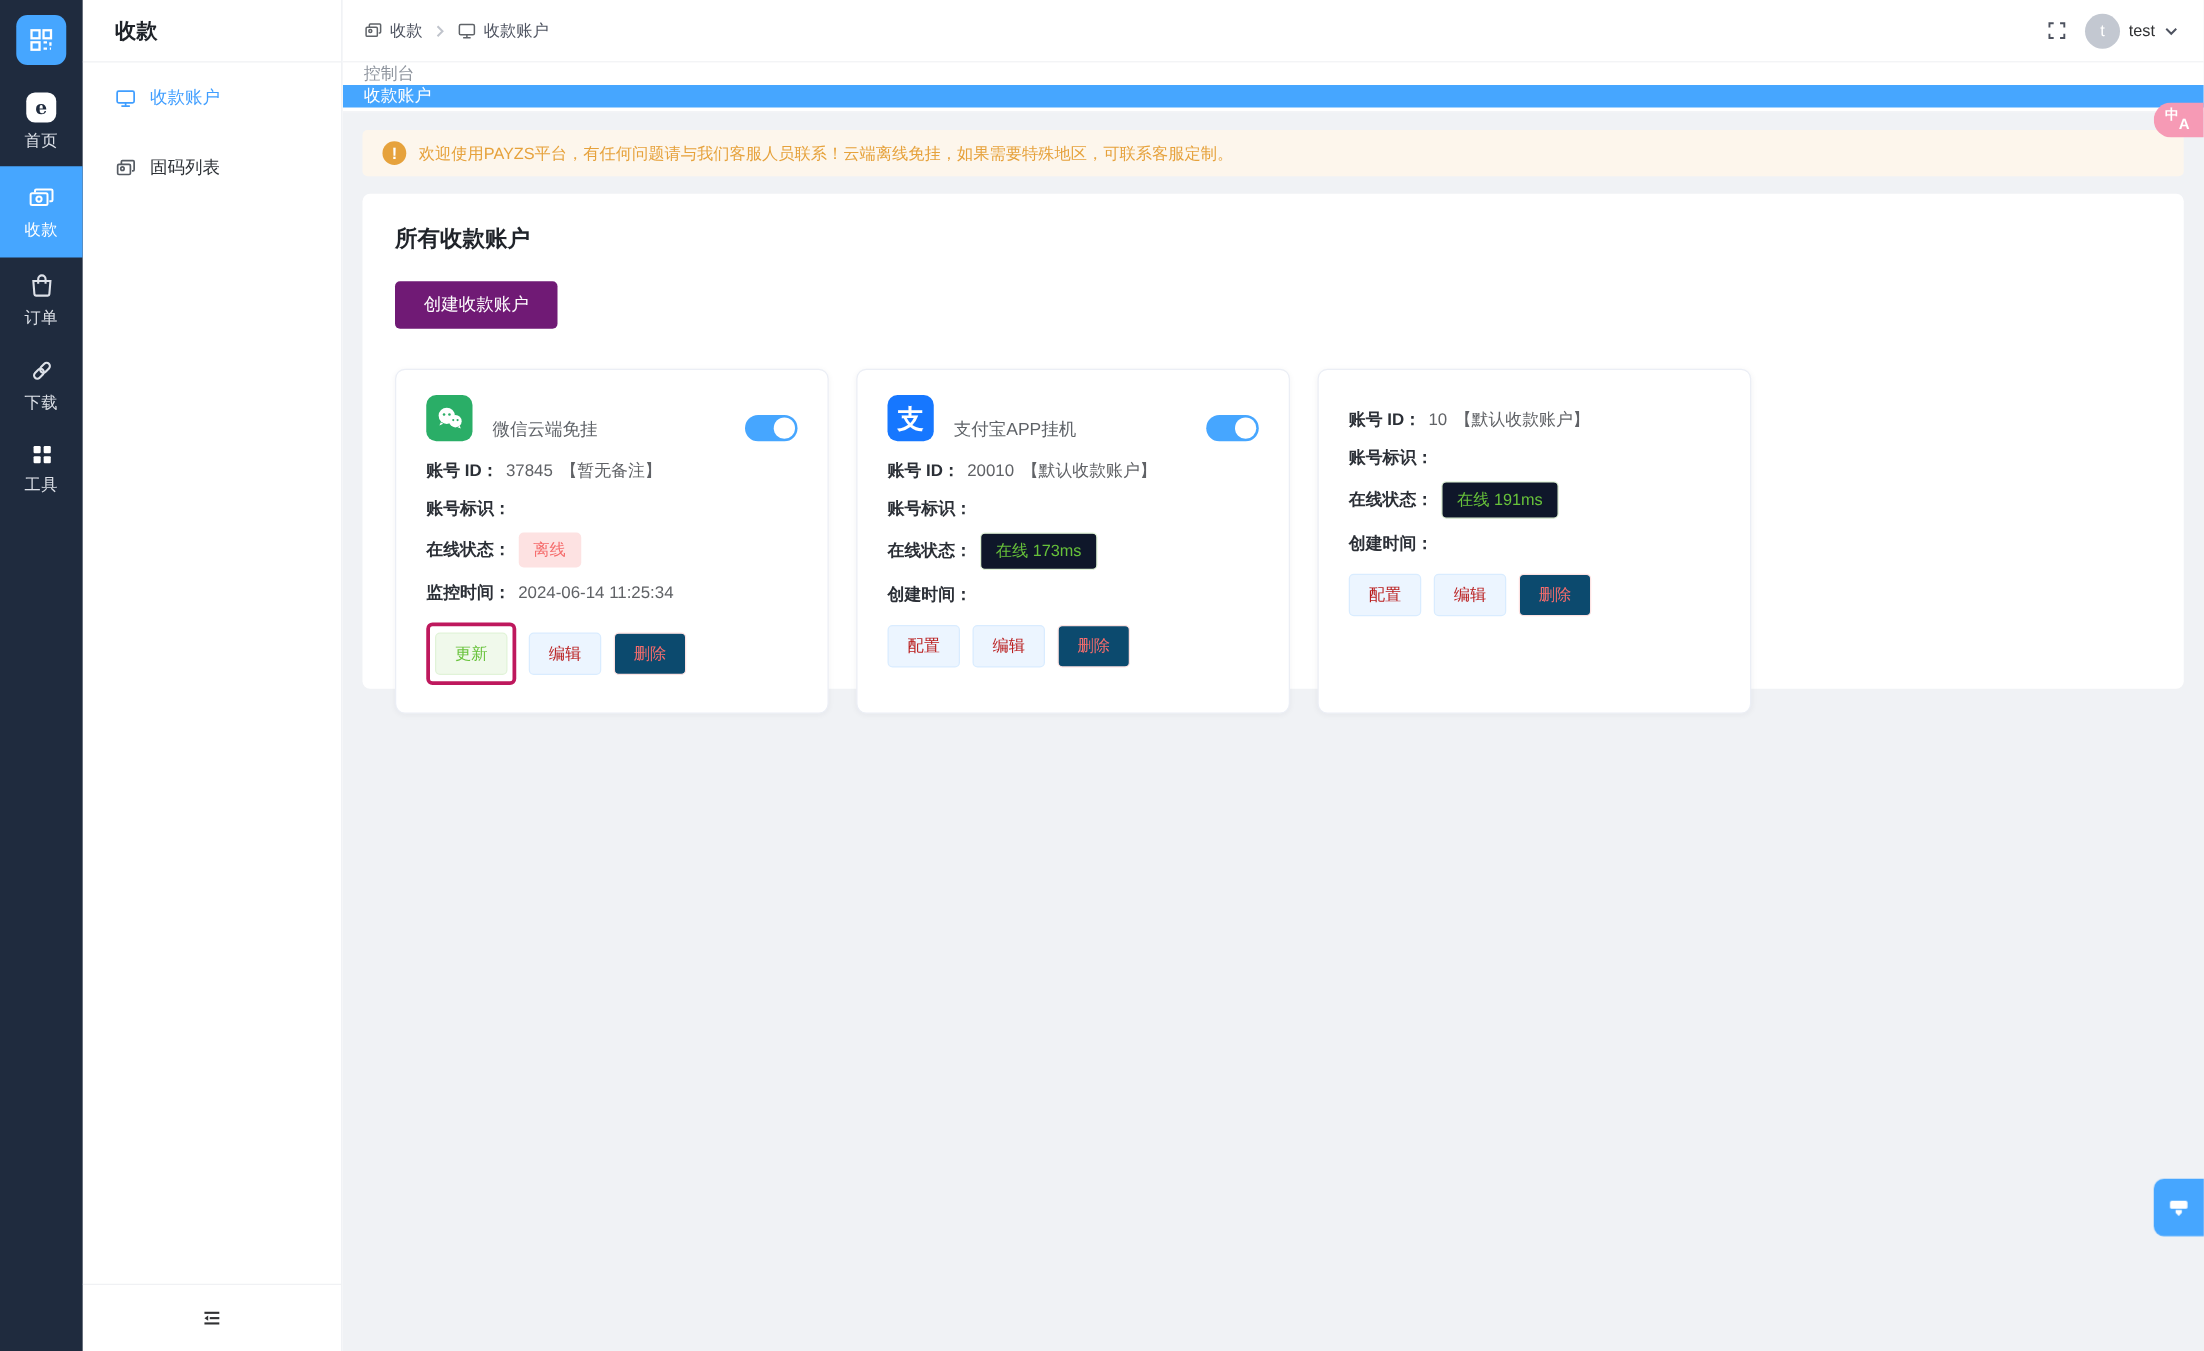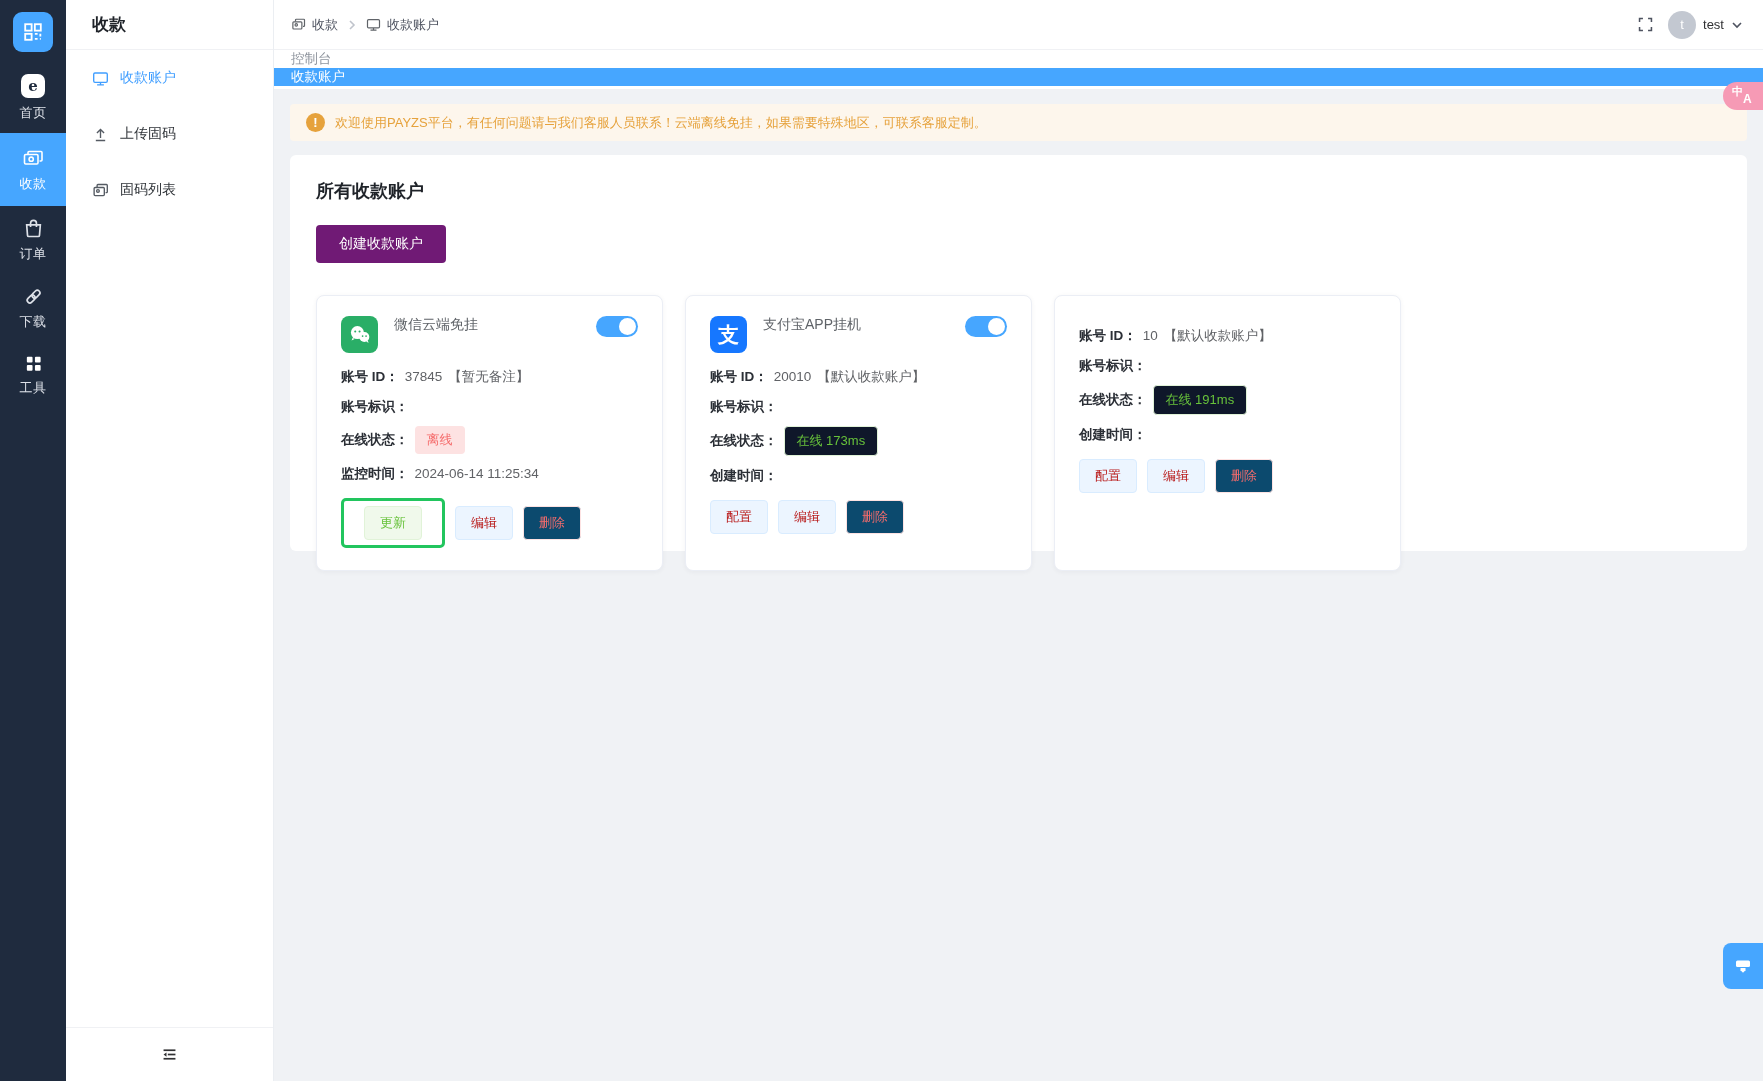--- a/index.html
+++ b/index.html
@@ -56,21 +56,21 @@
   .banner-text { font-size:13px; color:#e6a23c; }
 
   .panel { background:#fff; border-radius:6px; margin-top:14px; padding:24px 26px; height:396px; }
   .panel-title { font-size:18px; font-weight:bold; color:#1f2329; }
   .create-btn { margin-top:22px; background:#701a75; color:#fff; border:none; border-radius:4px;
     font-size:14px; padding:10px 23px; cursor:pointer; font-family:inherit; }
 
   .cards { display:flex; gap:22px; margin-top:32px; }
   .card { width:347px; background:#fff; border:1px solid #ebeef5; border-radius:8px;
     box-shadow:0 1px 5px rgba(31,43,62,.05); padding:20px 24px 22px; }
-  .card-head { display:flex; align-items:flex-start; margin-bottom:13px; }
+  .card-head { display:flex; align-items:flex-end; margin-bottom:13px; }
   .pay-icon { width:37px; height:37px; border-radius:8px; display:flex; align-items:center; justify-content:center; }
   .pay-icon.wechat { background:#2aae67; }
   .pay-icon.alipay { background:#1677ff; color:#fff; font-size:21px; font-weight:bold; }
   .card-title { margin-left:16px; font-size:14px; color:#5f6368; }
   .toggle { margin-left:auto; width:42px; height:21px; border-radius:11px; background:#46a6ff; position:relative; cursor:pointer; }
   .toggle .knob { position:absolute; right:2px; top:2px; width:17px; height:17px; border-radius:50%; background:#fff; }
 
   .row { margin-top:9px; font-size:13.5px; color:#606266; display:flex; align-items:center; min-height:21px; }
   .row .lab { font-weight:bold; color:#2b2f36; white-space:pre; }
   .row .val { margin-left:6px; }
@@ -78,21 +78,21 @@
   .badge.offline { background:#fde2e2; color:#f56c6c; }
   .badge.online  { background:#0f172a; color:#67c23a; border:1px solid #e1f3d8; }
 
   .btn-row { margin-top:14px; display:flex; align-items:center; }
   .mini-btn { font-size:13px; padding:7px 15px; border-radius:4px; cursor:pointer; border:1px solid transparent;
     font-family:inherit; }
   .mini-btn.green { background:#f0f9eb; color:#67c23a; border-color:#e1f3d8; }
   .mini-btn.blue  { background:#ecf5ff; color:#b91c1c; border-color:#d9ecff; }
   .mini-btn.red   { background:#0c4a6e; color:#f56c6c; border-color:#fde2e2; }
   .mini-btn + .mini-btn, .hl-box + .mini-btn { margin-left:10px; }
-  .hl-box { border:3px solid #22c55e; border-radius:5px; padding:5px 20px; display:inline-block;text-decoration:underline; }
+  .hl-box { border:3px solid #be185d; border-radius:5px; padding:5px 4px; display:inline-block;text-decoration:underline; }
 
   
   .translate-pill { position:fixed; right:0; top:82px; width:40px; height:28px; background:#f69ab5;
     border-radius:14px 0 0 14px; z-index:40; cursor:pointer; color:#fff; }
   .translate-pill .zh { position:absolute; left:9px; top:2px; font-size:11px; font-weight:bold; }
   .translate-pill .en { position:absolute; left:20px; top:10px; font-size:12px; font-weight:bold; }
   .theme-btn { position:fixed; right:0; bottom:92px; width:40px; height:46px; background:#46a6ff;
     border-radius:8px 0 0 8px; z-index:40; cursor:pointer; display:flex; align-items:center; justify-content:center; }
 
   svg { display:block; }
@@ -158,26 +158,20 @@
 
   <div class="side-item active">
     <svg width="17" height="17" viewBox="0 0 20 20" fill="none" stroke-width="1.6">
       <rect x="2" y="3.5" width="16" height="11" rx="1.5"></rect>
         <path d="M10 14.5 V17.5 M6 17.5 h8"></path>
     </svg>
     <span>收款账户</span>
   </div>
 
 
-  <div class="side-item">
-    <svg width="17" height="17" viewBox="0 0 20 20" fill="none" stroke-width="1.6">
-      <path d="M10 14 V4.5 M5.8 8.2 L10 4 l4.2 4.2 M4.5 17 h11"></path>
-    </svg>
-    <span>上传固码</span>
-  </div>
 
   <div class="side-item">
     <svg width="17" height="17" viewBox="0 0 20 20" fill="none" stroke-width="1.6">
       <path d="M6 6 V4 a1 1 0 0 1 1-1 H17 a1 1 0 0 1 1 1 V11.5 a1 1 0 0 1-1 1 H16"></path>
       <rect x="2.5" y="6.5" width="12" height="9.5" rx="1.2"></rect>
         <circle cx="7" cy="10.5" r="1.6"></circle>
     </svg>
     <span>固码列表</span>
   </div>
 

